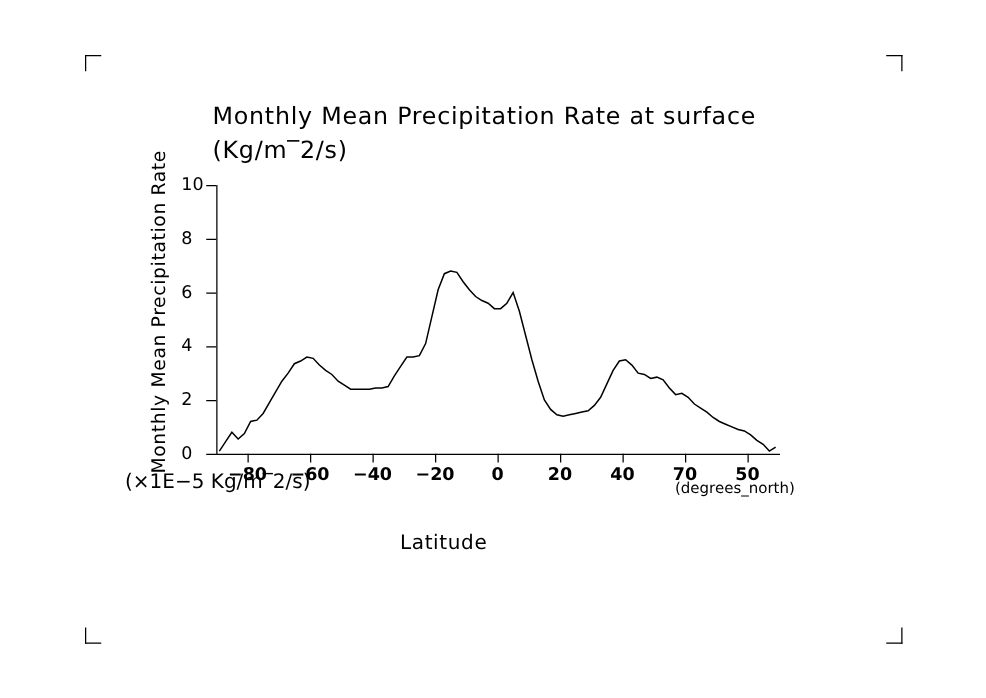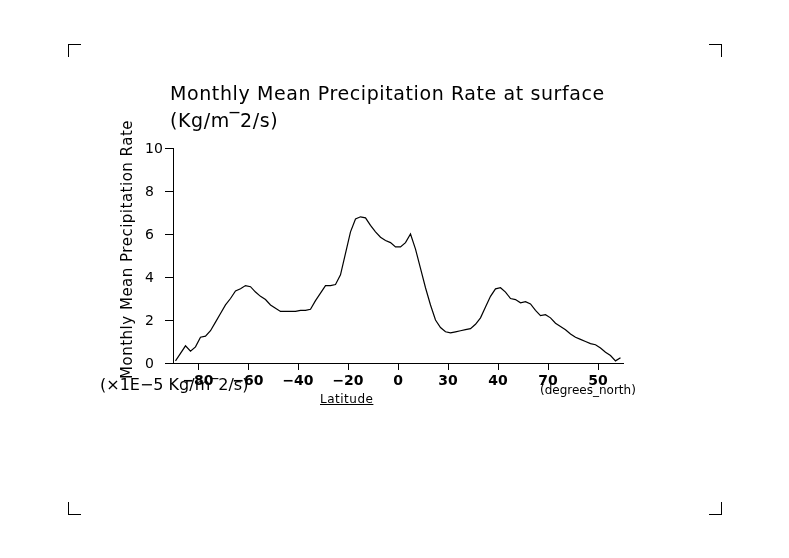--- a/index.html
+++ b/index.html
@@ -97,24 +97,23 @@
     margin-left: -25px;
     text-align: center;
     font-size: 14px;
     line-height: 14px;
     font-weight: bold;
   }
 
   .axis-title-x {
     position: absolute;
     left: 320px;
-    top: 392px;
-    font-size: 12px;
+    top: 424px;
+    font-size: 16px;
     letter-spacing: 0.5px;
-    text-decoration: underline;
   }
   .axis-title-y {
     position: absolute;
     left: 118px;
     top: 120px;
     width: 22px;
     font-size: 15px;
     letter-spacing: 0.5px;
     writing-mode: vertical-rl;
     transform: rotate(180deg);
@@ -181,21 +180,21 @@
         <div class="xlabel" style="left: 25px;">−80</div>
         <div class="xtick" style="left: 75px;"></div>
         <div class="xlabel" style="left: 75px;">−60</div>
         <div class="xtick" style="left: 125px;"></div>
         <div class="xlabel" style="left: 125px;">−40</div>
         <div class="xtick" style="left: 175px;"></div>
         <div class="xlabel" style="left: 175px;">−20</div>
         <div class="xtick" style="left: 225px;"></div>
         <div class="xlabel" style="left: 225px;">0</div>
         <div class="xtick" style="left: 275px;"></div>
-        <div class="xlabel" style="left: 275px;">30</div>
+        <div class="xlabel" style="left: 275px;">20</div>
         <div class="xtick" style="left: 325px;"></div>
         <div class="xlabel" style="left: 325px;">40</div>
         <div class="xtick" style="left: 375px;"></div>
         <div class="xlabel" style="left: 375px;">70</div>
         <div class="xtick" style="left: 425px;"></div>
         <div class="xlabel" style="left: 425px;">50</div>
       </div>
   </div>
 
 </div>

